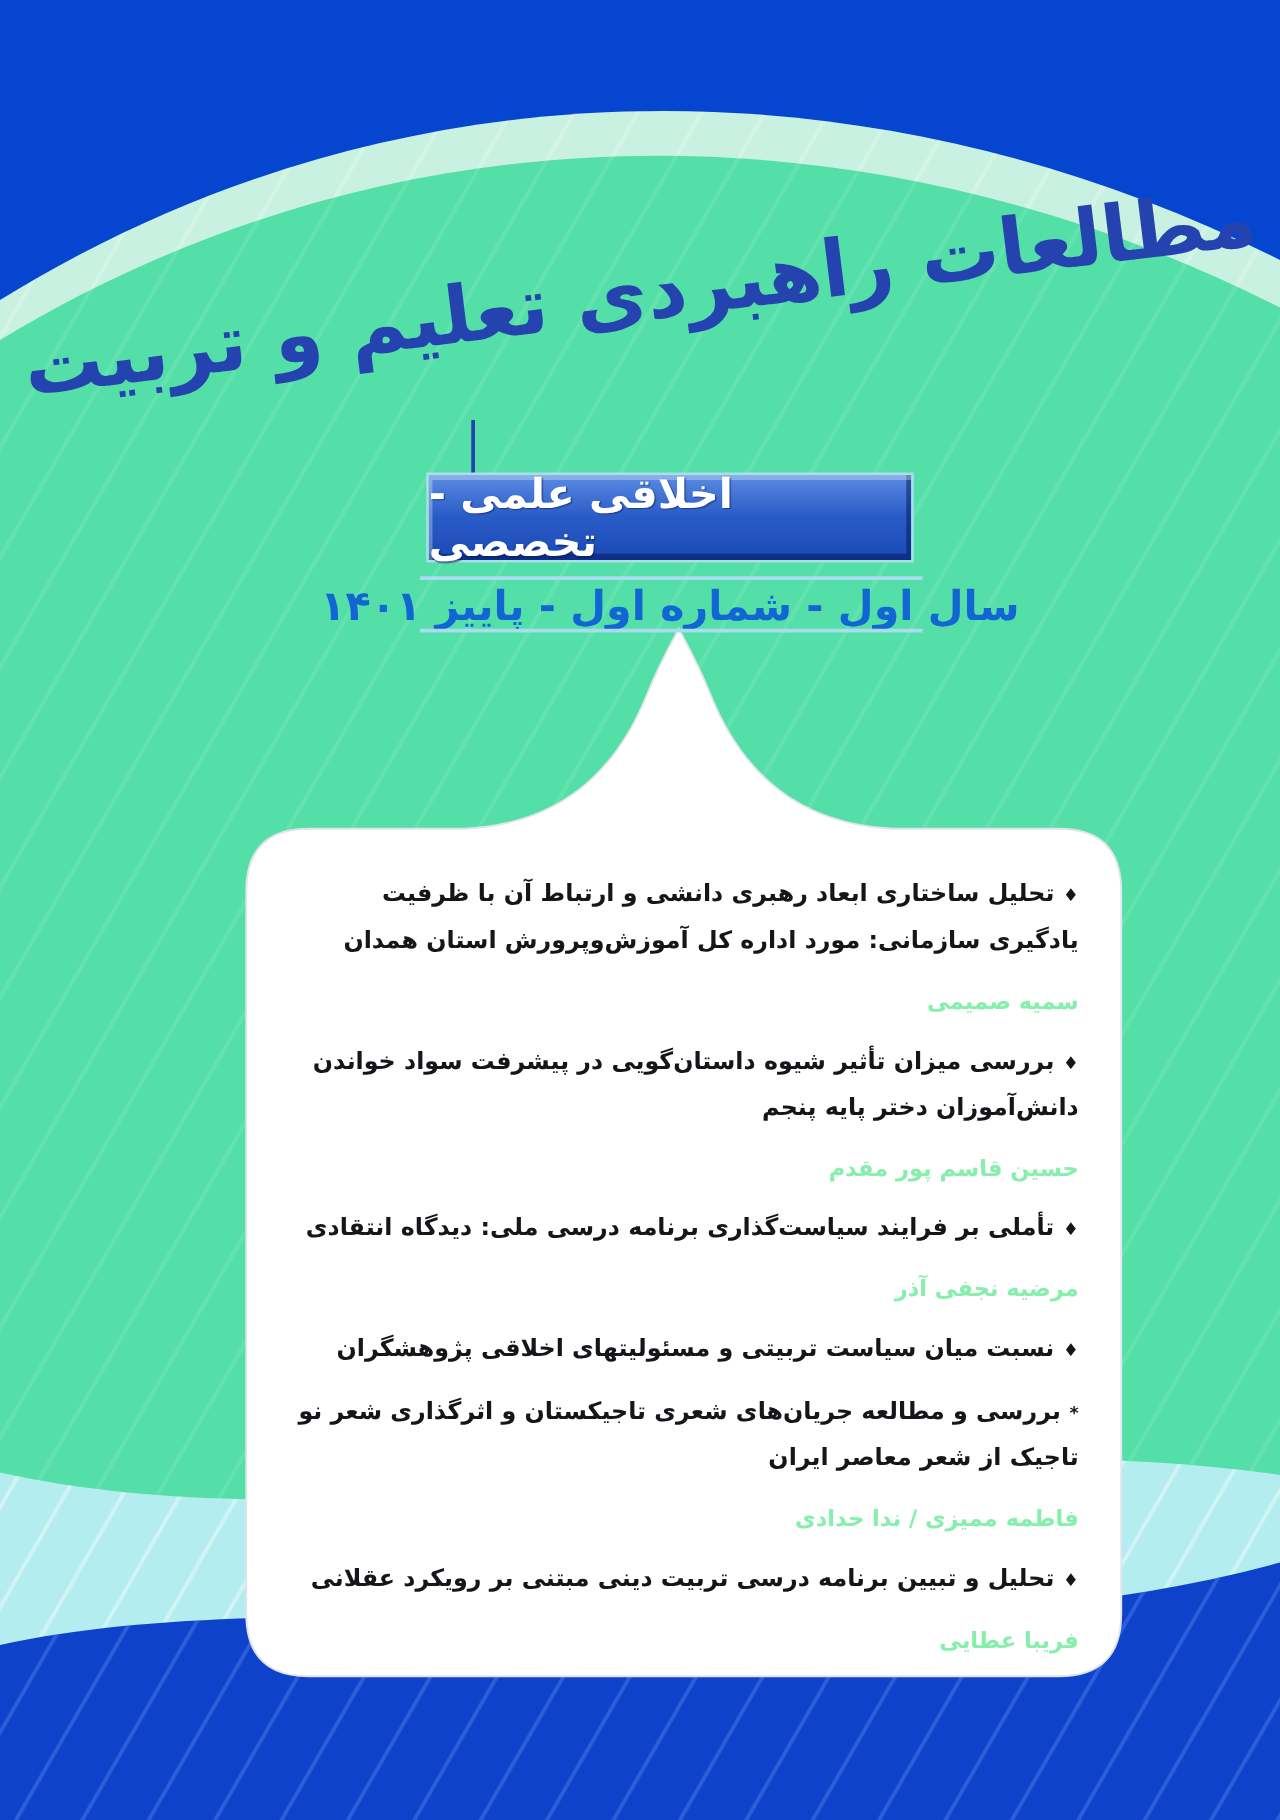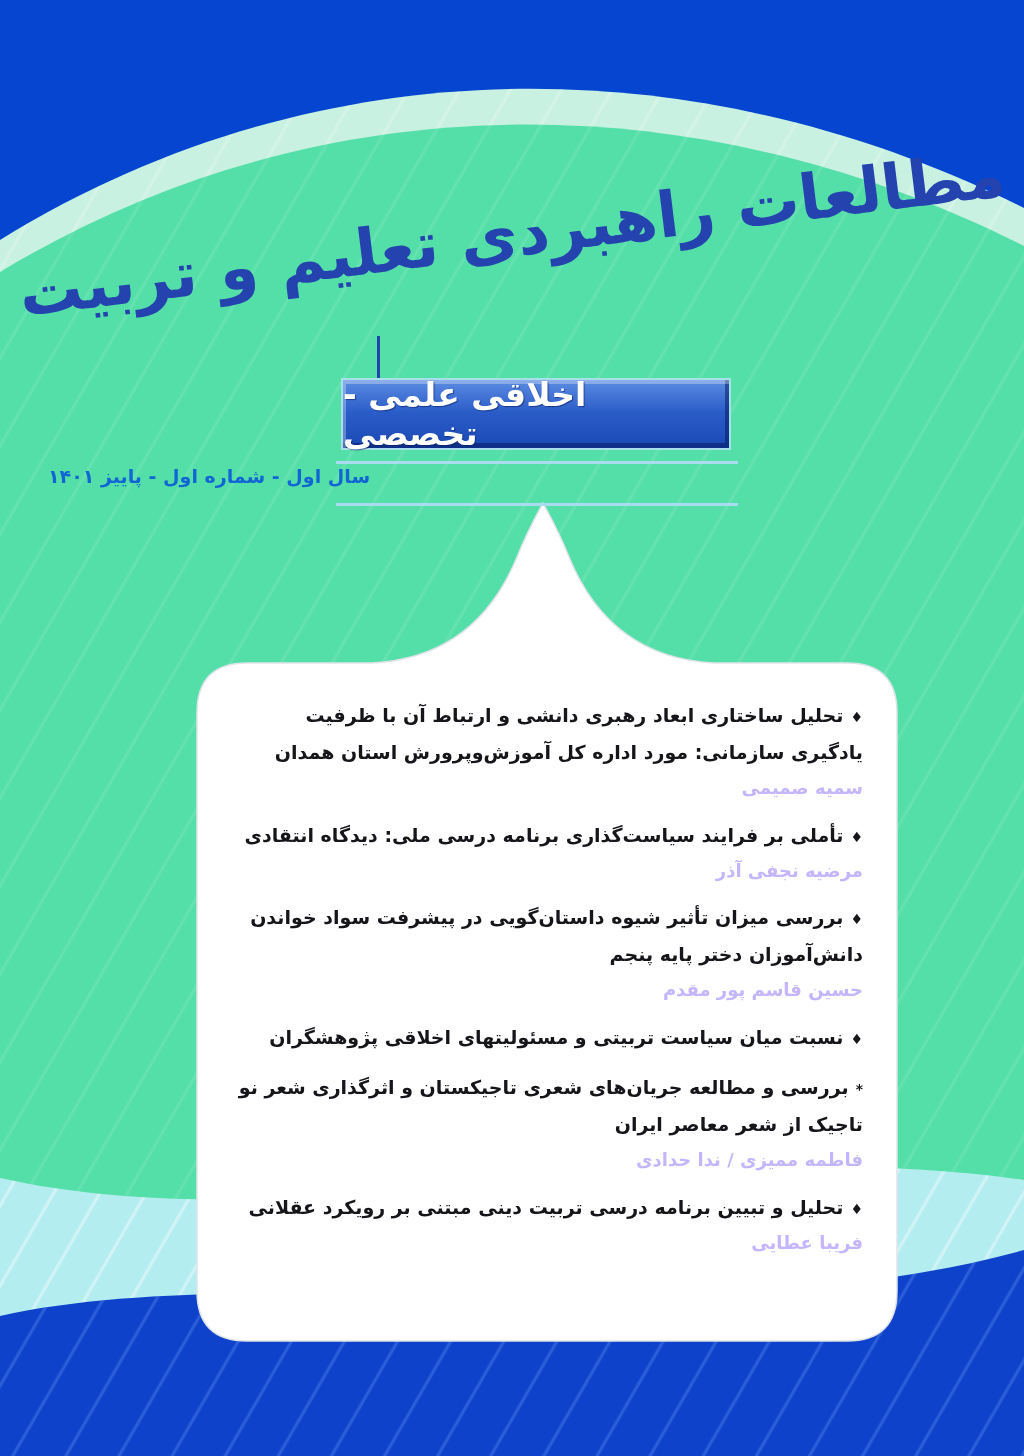--- a/index.html
+++ b/index.html
@@ -22,32 +22,32 @@
     border:2px solid #a8e0ea;
     box-shadow:inset 3px 4px 0 rgba(255,255,255,.30), inset -4px -5px 0 rgba(4,20,90,.50);
     display:flex;align-items:center;justify-content:center;
     color:#ffffff;font-weight:bold;font-size:33px;
     text-shadow:1px 1px 1px rgba(10,30,100,.6);
   }
   .rule{position:absolute;left:336px;width:402px;height:3px;background:#aadcf0;}
   .rule-top{top:461px;}
   .rule-bottom{top:503px;}
   .issue{
-    position:absolute;left:48px;top:465px;width:976px;
-    color:#1166d4;font-weight:bold;font-size:19px;
+    position:absolute;left:48px;top:465px;width:976px;text-align:center;
+    color:#1166d4;font-weight:bold;font-size:33px;
   }
 
   .panel-text{
     position:absolute;left:197px;top:663px;width:700px;height:678px;
     box-sizing:border-box;padding:34px 34px 0 34px;
     direction:rtl;text-align:right;color:#15151a;overflow:hidden;
   }
   .article{margin-bottom:13px;}
   .article .t{font-weight:bold;font-size:19px;line-height:1.95;}
-  .article .a{font-weight:bold;font-size:18px;line-height:1.7;margin-top:2px;color:#c4b5fd;}
+  .article .a{font-weight:bold;font-size:18px;line-height:1.7;margin-top:16px;color:#86efac;}
   .bullet{font-size:14px;margin-left:7px;}
 </style>
 </head>
 <body>
 
 <div class="page">
 
   <svg class="bg-svg" viewBox="0 0 1024 1456" xmlns="http://www.w3.org/2000/svg">
     <defs>
       <pattern id="stripeW" width="44" height="44" patternUnits="userSpaceOnUse" patternTransform="rotate(30)">
@@ -105,27 +105,27 @@
   <div class="rule rule-bottom"></div>
 
   <div class="panel-text">
 
     <div class="article">
       <div class="t"><span class="bullet">♦</span><span>تحلیل ساختاری ابعاد رهبری دانشی و ارتباط آن با ظرفیت یادگیری سازمانی: مورد اداره کل آموزش‌وپرورش استان همدان</span></div>
       <div class="a">سمیه صمیمی</div>
     </div>
 
     <div class="article">
-      <div class="t"><span class="bullet">♦</span><span>تأملی بر فرایند سیاست‌گذاری برنامه درسی ملی: دیدگاه انتقادی</span></div>
-      <div class="a">مرضیه نجفی آذر</div>
+      <div class="t"><span class="bullet">♦</span><span>بررسی میزان تأثیر شیوه داستان‌گویی در پیشرفت سواد خواندن دانش‌آموزان دختر پایه پنجم</span></div>
+      <div class="a">حسین قاسم پور مقدم</div>
     </div>
 
     <div class="article">
-      <div class="t"><span class="bullet">♦</span><span>بررسی میزان تأثیر شیوه داستان‌گویی در پیشرفت سواد خواندن دانش‌آموزان دختر پایه پنجم</span></div>
-      <div class="a">حسین قاسم پور مقدم</div>
+      <div class="t"><span class="bullet">♦</span><span>تأملی بر فرایند سیاست‌گذاری برنامه درسی ملی: دیدگاه انتقادی</span></div>
+      <div class="a">مرضیه نجفی آذر</div>
     </div>
 
     <div class="article">
       <div class="t"><span class="bullet">♦</span><span>نسبت میان سیاست تربیتی و مسئولیتهای اخلاقی پژوهشگران</span></div>
     </div>
 
     <div class="article">
       <div class="t"><span class="bullet">*</span><span>بررسی و مطالعه جریان‌های شعری تاجیکستان و اثرگذاری شعر نو تاجیک از شعر معاصر ایران</span></div>
       <div class="a">فاطمه ممیزی / ندا حدادی</div>
     </div>

